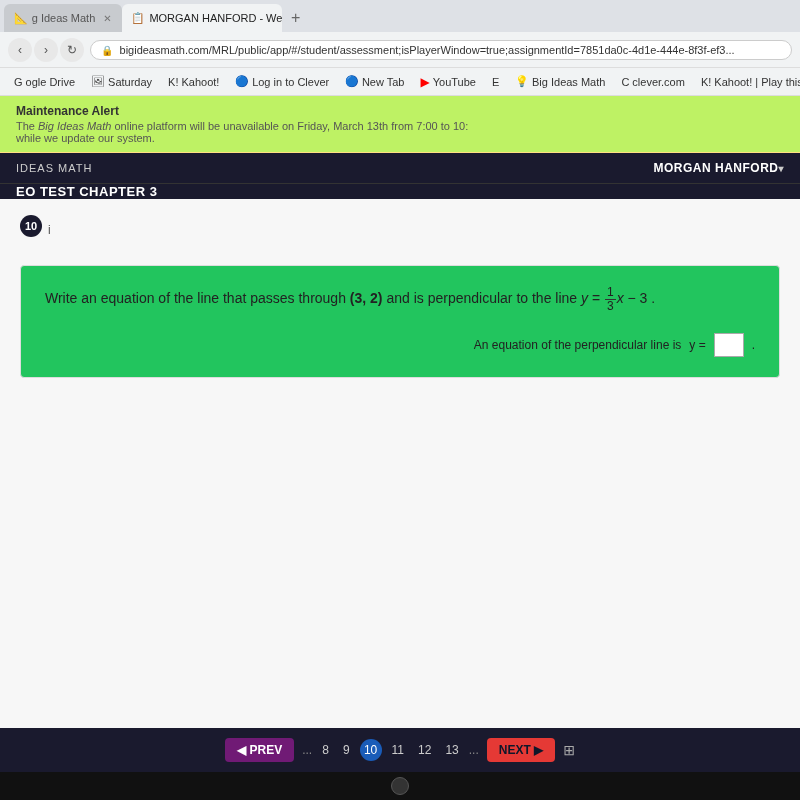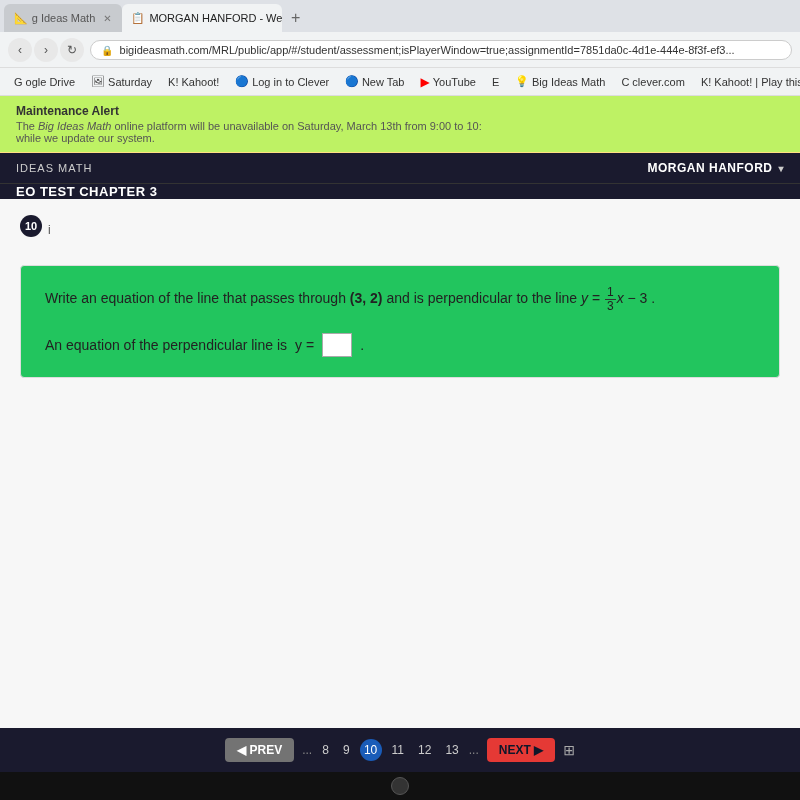--- a/index.html
+++ b/index.html
@@ -208,21 +208,20 @@
 
     .ideas-logo {
       font-size: 11px;
       color: #ccc;
       letter-spacing: 1px;
     }
 
     .user-info {
       display: flex;
       align-items: center;
-      gap: 6px;
       font-size: 12px;
       font-weight: bold;
       letter-spacing: 0.5px;
     }
 
     .chevron-down {
       font-size: 10px;
       color: #ccc;
     }
 
@@ -301,22 +300,23 @@
     }
 
     .fraction .den {
       padding: 0 2px;
     }
 
     .answer-row {
       display: flex;
       align-items: center;
       gap: 8px;
-      font-size: 14px;
+      font-size: 12px;
       color: #222;
+      justify-content: flex-end;
     }
 
     .answer-input {
       width: 30px;
       height: 24px;
       border: 1px solid #aaa;
       background: white;
       display: inline-block;
     }
 
@@ -337,21 +337,21 @@
       gap: 4px;
       padding: 5px 12px;
       border-radius: 4px;
       font-size: 12px;
       font-weight: bold;
       cursor: pointer;
       border: none;
     }
 
     .prev-btn {
-      background: #737373;
+      background: #701a75;
       color: white;
     }
 
     .next-btn {
       background: #e53935;
       color: #0f172a;
     }
 
     .page-nums {
       display: flex;
@@ -476,21 +476,21 @@
         <span class="bm-icon">K!</span>
         <span>Kahoot! | Play this...</span>
       </div>
     </div>
 
     <div class="page-content">
 
       <div class="maintenance-alert">
         <div class="maintenance-title">Maintenance Alert</div>
         <div class="maintenance-body">
-          <span>The </span><em>Big Ideas Math</em><span> online platform will be unavailable on Saturday, March 13th from 9:00 to 10:</span><br>
+          <span>The </span><em>Big Ideas Math</em><span> online platform will be unavailable on Friday, March 13th from 7:00 to 10:</span><br>
           <span>while we update our system.</span>
         </div>
       </div>
 
       <div class="ideas-header">
         <div class="ideas-logo">IDEAS MATH</div>
         <div class="user-info">
           <span>MORGAN HANFORD</span>
           <span class="chevron-down">▾</span>
         </div>

